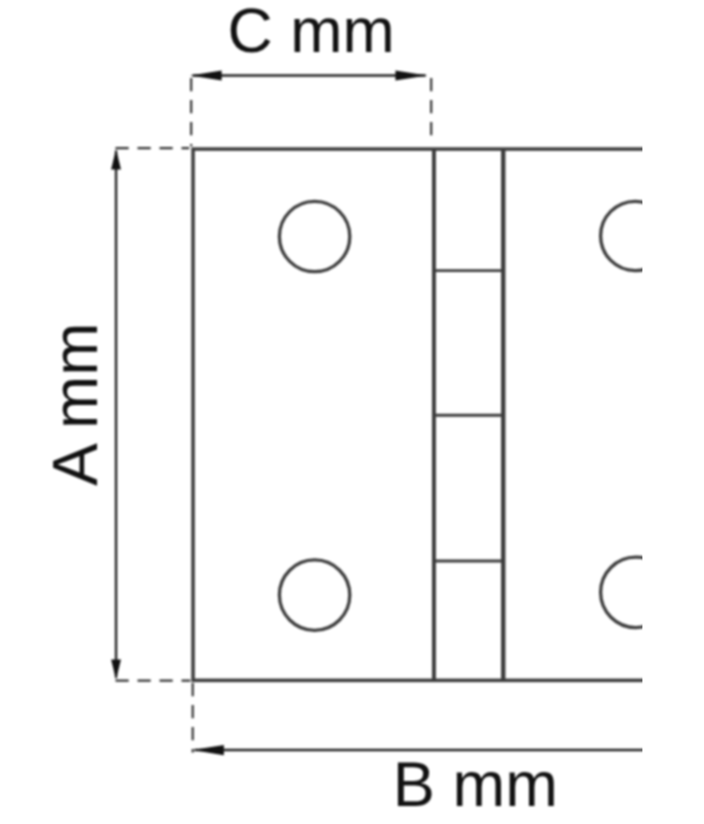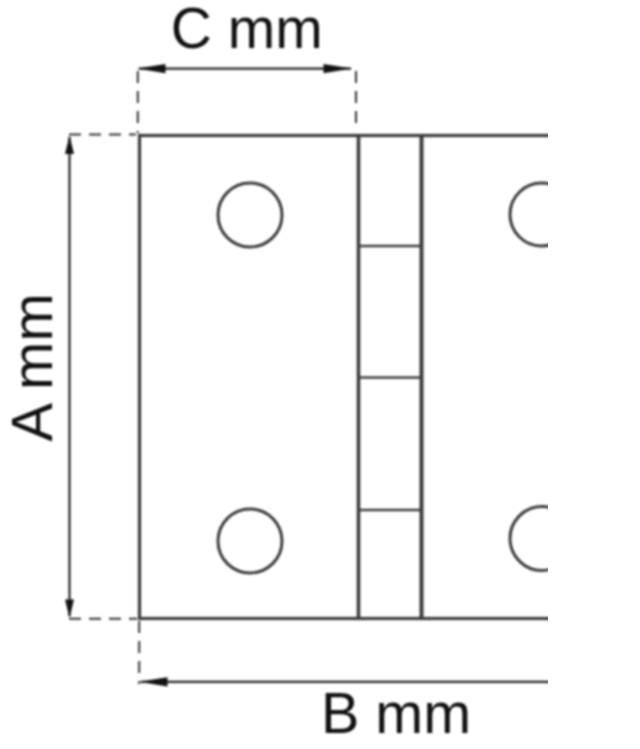--- a/index.html
+++ b/index.html
@@ -1,16 +1,16 @@
 <!DOCTYPE html>
 <html><head>
 <meta charset="utf-8">
 <style>
   html,body{margin:0;padding:0;background:#ffffff;}
-  .page{position:relative;width:548px;height:749px;background:#ffffff;overflow:hidden;}
+  .page{position:relative;width:548px;height:749px;background:#ffffff;overflow:hidden;margin-left:36px;}
   svg{position:absolute;left:0;top:0;filter:blur(0.8px);}
   text{font-family:"Liberation Sans", sans-serif;fill:#111111;}
 </style>
 </head>
 <body>
 <div class="page">
 <svg width="640" height="749" viewBox="0 0 640 749">
 
   <rect x="139.5" y="135.5" width="498" height="483" fill="none" stroke="#3c3c3c" stroke-width="3.2"></rect>
 

